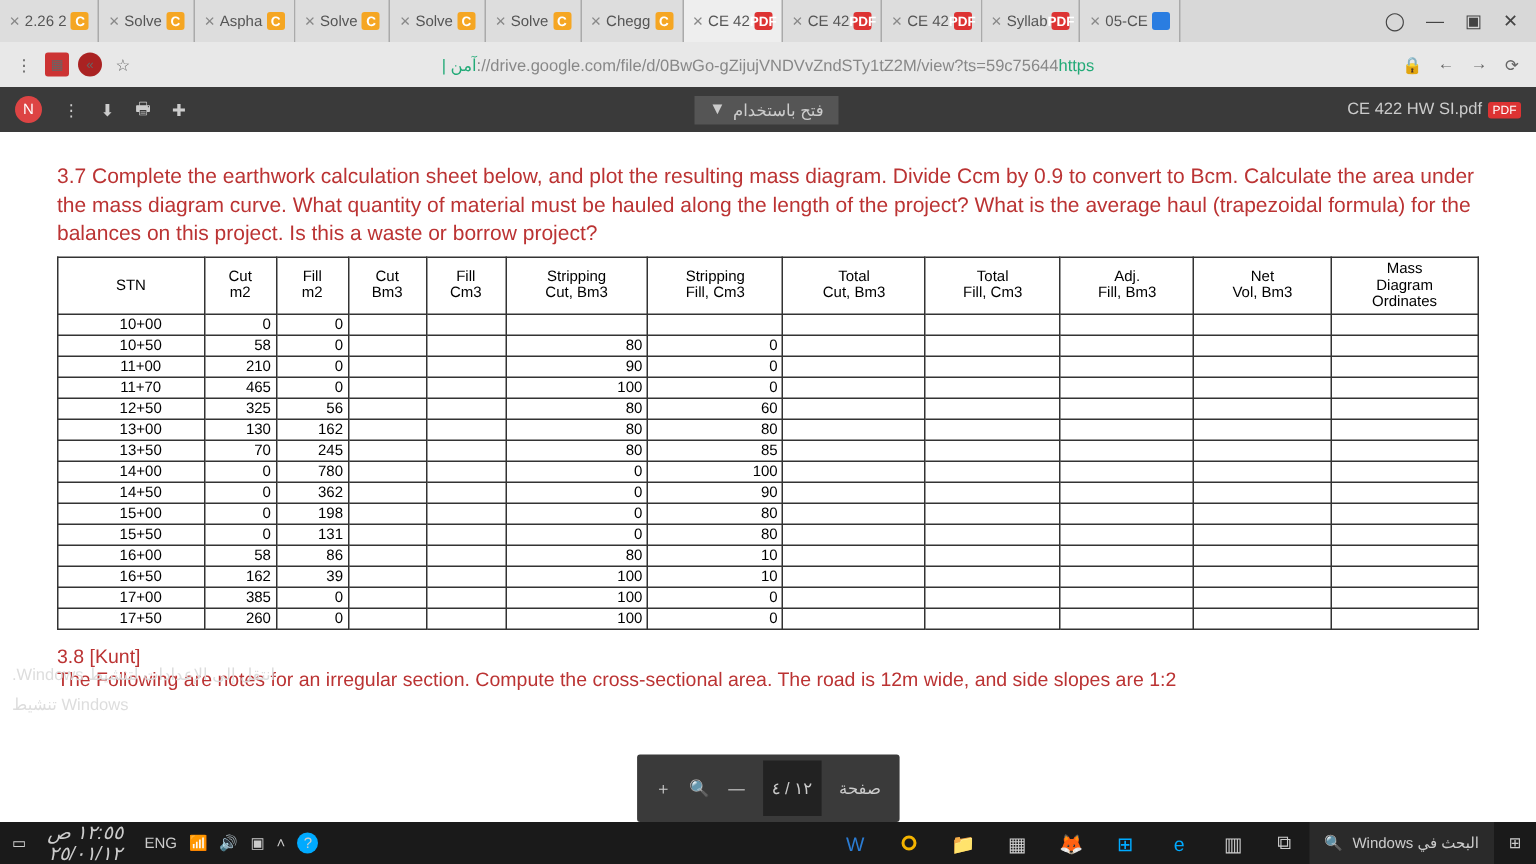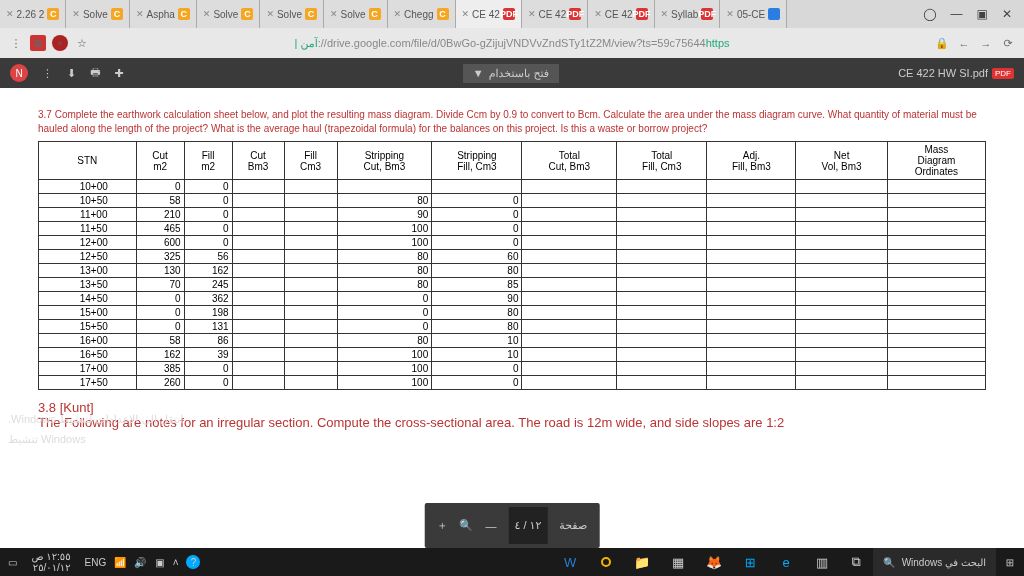--- a/index.html
+++ b/index.html
@@ -26,21 +26,21 @@
 .ext2 { background: #a22; color: #fff; border-radius: 50%; font-size: 9px; }
 
 .pdfheader { height: 30px; background: #3a3a3a; color: #ccc; display: flex; align-items: center; padding: 0 10px; font-size: 11px; justify-content: space-between; }
 .pdfheader .left { display: flex; gap: 14px; align-items: center; }
 .pdfheader .avatar { width: 18px; height: 18px; border-radius: 50%; background: #d44; display: inline-flex; align-items: center; justify-content: center; color: #fff; font-size: 10px; }
 .pdfheader .mid { background: #555; padding: 3px 10px; display: flex; align-items: center; gap: 5px; }
 .pdfheader .right { display: flex; gap: 4px; align-items: center; }
 .pdf-badge { background: #d33; color: #fff; font-size: 8px; padding: 1px 3px; border-radius: 2px; }
 
 .content { position: absolute; top: 88px; left: 0; right: 0; bottom: 28px; background: #fff; overflow: hidden; padding: 20px 38px 0; }
-.problem { color: #b33; font-size: 10px; line-height: 1.35; margin-bottom: 6px; }
+.problem { color: #b33; font-size: 14px; line-height: 1.35; margin-bottom: 6px; }
 
 table.earth { border-collapse: collapse; font-size: 10px; width: 100%; }
 table.earth th, table.earth td { border: 1px solid #333; padding: 0 3px; height: 14px; }
 table.earth th { font-weight: normal; text-align: center; line-height: 1.1; padding: 2px; }
 table.earth td { text-align: right; }
 table.earth td:first-child { text-align: center; padding-left: 16px; }
 
 .after { margin-top: 10px; font-size: 13px; color: #b33; }
 .after .head { font-weight: normal; }
 .after .body { position: relative; }
@@ -49,21 +49,21 @@
 .pdf-toolbar { position: absolute; bottom: 28px; left: 50%; transform: translateX(-50%); background: #3a3a3a; color: #ccc; display: flex; align-items: center; gap: 12px; padding: 4px 12px; font-size: 11px; border-radius: 2px; z-index: 5; }
 .pdf-toolbar .pg { background: #222; padding: 12px 6px; }
 
 .taskbar { position: absolute; bottom: 0; left: 0; right: 0; height: 28px; background: #1a1a1a; display: flex; align-items: center; color: #ccc; font-size: 10px; }
 .taskbar .start { width: 28px; display: flex; align-items: center; justify-content: center; }
 .taskbar .search { background: #2a2a2a; padding: 0 10px; height: 100%; display: flex; align-items: center; gap: 6px; direction: rtl; }
 .taskbar .apps { display: flex; gap: 2px; margin-left: 4px; height: 100%; }
 .taskbar .app { width: 34px; display: flex; align-items: center; justify-content: center; font-size: 13px; }
 .taskbar .spacer { flex: 1; }
 .taskbar .tray { display: flex; gap: 8px; align-items: center; padding: 0 8px; }
-.taskbar .clock { text-align: right; line-height: 1.1; direction: rtl; padding: 0 6px; font-size: 10px; }
+.taskbar .clock { text-align: center; line-height: 1.1; direction: rtl; padding: 0 6px; font-size: 13px; font-style: italic; }
 
 .chrome-o { border: 2px solid currentColor; width: 10px; height: 10px; border-radius: 50%; display: inline-block; }
 </style>
 </head>
 <body>
 
 <div class="titlebar">
   <div class="tabs" id="tabs">
       <div class="tab">
         <span class="tab-close">✕</span>
@@ -220,36 +220,22 @@
           <td></td>
           <td>90</td>
           <td>0</td>
           <td></td>
           <td></td>
           <td></td>
           <td></td>
           <td></td>
         </tr>
         <tr>
-          <td>11+50</td>
+          <td>11+70</td>
           <td>465</td>
-          <td>0</td>
-          <td></td>
-          <td></td>
-          <td>100</td>
-          <td>0</td>
-          <td></td>
-          <td></td>
-          <td></td>
-          <td></td>
-          <td></td>
-        </tr>
-        <tr>
-          <td>12+00</td>
-          <td>600</td>
           <td>0</td>
           <td></td>
           <td></td>
           <td>100</td>
           <td>0</td>
           <td></td>
           <td></td>
           <td></td>
           <td></td>
           <td></td>
@@ -283,20 +269,34 @@
           <td></td>
         </tr>
         <tr>
           <td>13+50</td>
           <td>70</td>
           <td>245</td>
           <td></td>
           <td></td>
           <td>80</td>
           <td>85</td>
+          <td></td>
+          <td></td>
+          <td></td>
+          <td></td>
+          <td></td>
+        </tr>
+        <tr>
+          <td>14+00</td>
+          <td>0</td>
+          <td>780</td>
+          <td></td>
+          <td></td>
+          <td>0</td>
+          <td>100</td>
           <td></td>
           <td></td>
           <td></td>
           <td></td>
           <td></td>
         </tr>
         <tr>
           <td>14+50</td>
           <td>0</td>
           <td>362</td>

